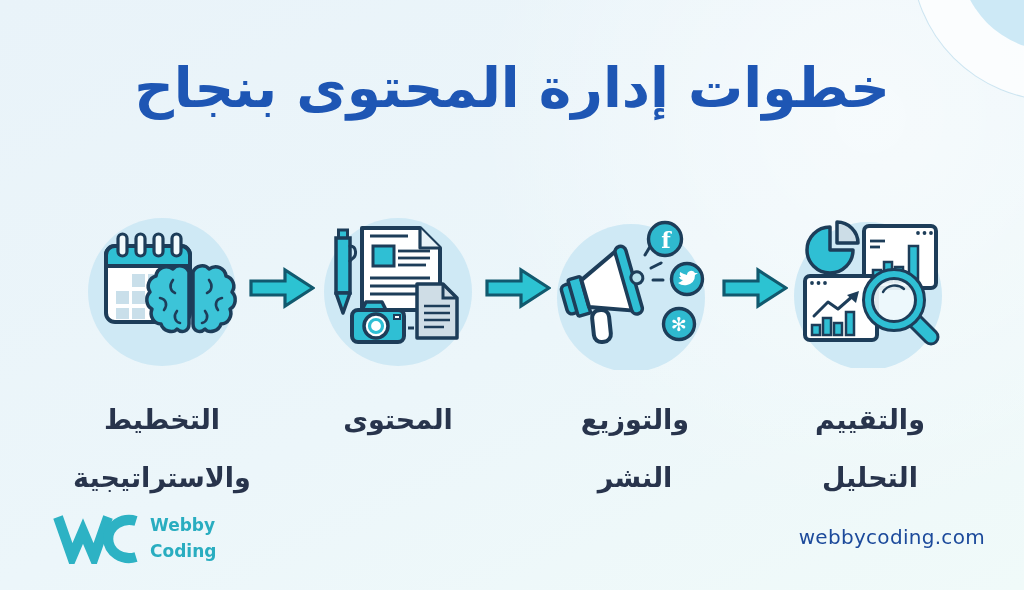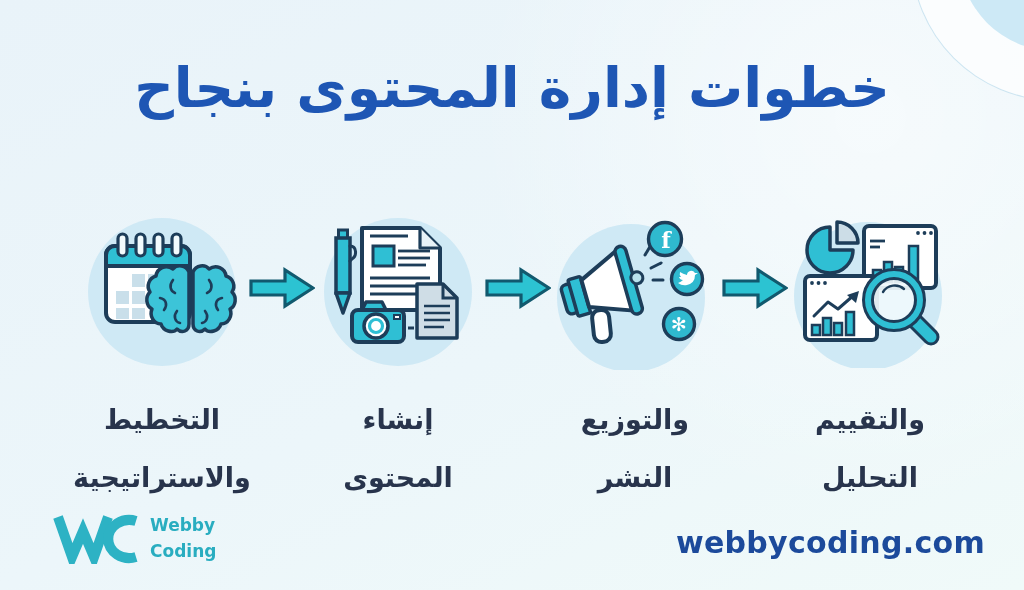--- a/index.html
+++ b/index.html
@@ -69,22 +69,22 @@
   .brand-text{
     margin-left:6px;
     color:#29adc0;
     font-weight:bold;
     font-size:17px;
     line-height:26px;
   }
   .website{
     position:absolute;
     right:39px;top:525px;
-    font-size:30px;
-    font-weight:bold;
+    font-size:20px;
+    font-weight:normal;
     color:#1c4a9b;
     letter-spacing:0.3px;
   }
 </style>
 </head>
 <body>
 
 <div class="canvas">
 
   <div class="deco-outer"></div>
@@ -266,21 +266,20 @@
     <svg viewBox="0 0 66 44">
         <polygon points="2,15 36,15 36,4 64,22 36,40 36,29 2,29" fill="#2cc3d2" stroke="#11596e" stroke-width="3.2" stroke-linejoin="miter"></polygon>
       </svg>
   </div>
 
   <div class="step-label" id="label-planning">
     <span>التخطيط</span>
     <span>والاستراتيجية</span>
   </div>
   <div class="step-label" id="label-creation">
-    <span>إنشاء</span>
     <span>المحتوى</span>
   </div>
   <div class="step-label" id="label-publishing">
     <span>والتوزيع</span>
     <span>النشر</span>
   </div>
   <div class="step-label" id="label-analysis">
     <span>والتقييم</span>
     <span>التحليل</span>
   </div>

